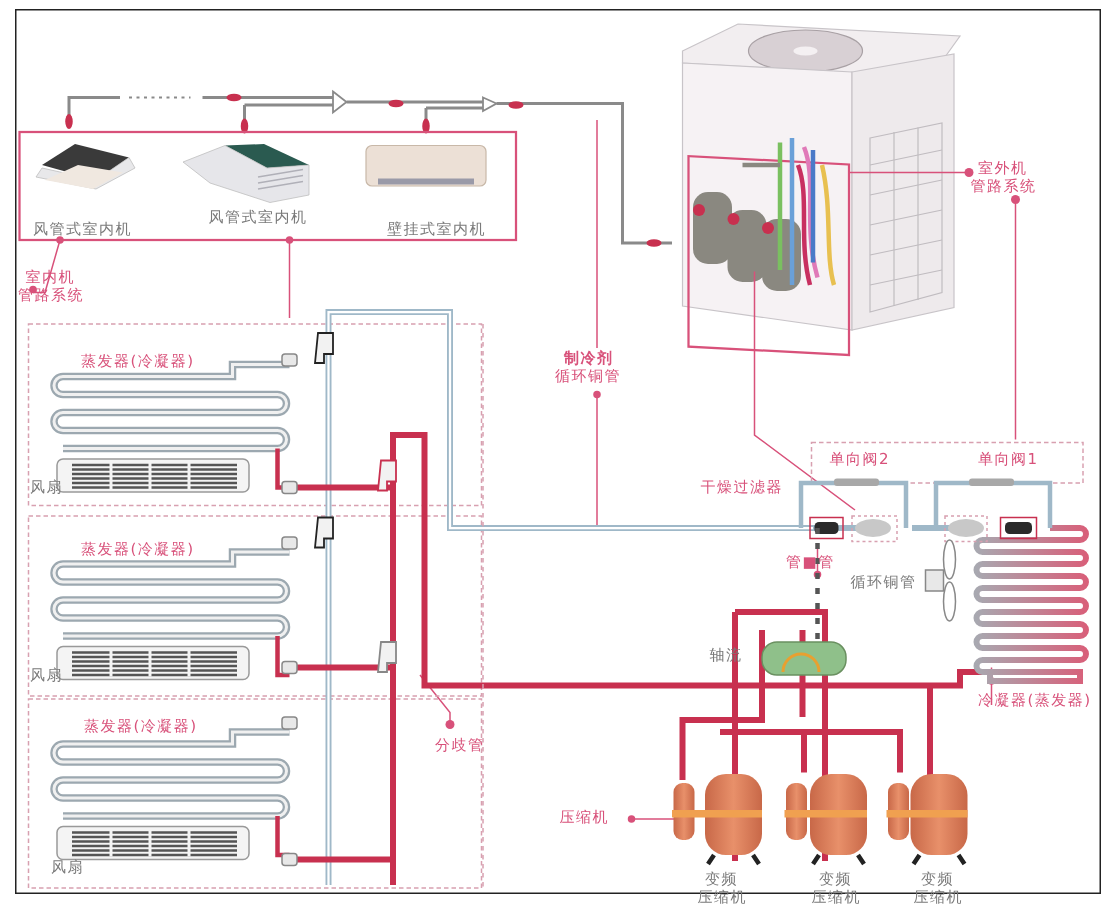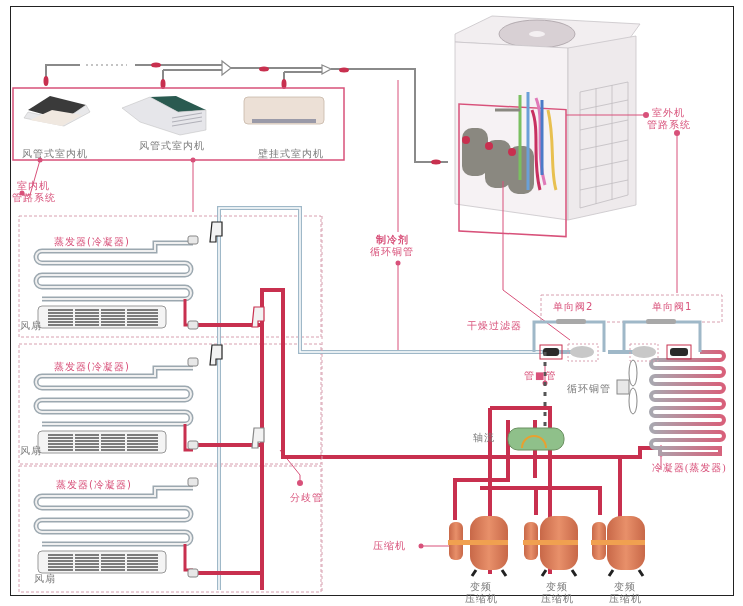--- a/index.html
+++ b/index.html
@@ -313,21 +313,21 @@
 <div class="lbl" style="left:56px;top:479px;">蒸发器(冷凝器)</div>
 <div class="lbl gray" style="left:34px;top:573px;">风扇</div>
 
 <div class="lbl" style="left:278px;top:492px;margin-left:12px;">分歧管</div>
 <div class="lbl" style="left:467px;top:320px;">干燥过滤器</div>
 <div class="lbl" style="left:553px;top:301px;">单向阀2</div>
 <div class="lbl" style="left:640px;top:301px;margin-left:12px;">单向阀1</div>
 <div class="lbl gray" style="left:567px;top:383px;">循环铜管</div>
 <div class="lbl" style="left:524px;top:370px;">管■管</div>
 <div class="lbl gray" style="left:441px;top:432px;margin-left:32px;">轴流</div>
-<div class="lbl" style="left:652px;top:462px;font-family:Liberation Serif, serif;">冷凝器(蒸发器)</div>
+<div class="lbl" style="left:652px;top:462px;">冷凝器(蒸发器)</div>
 <div class="lbl" style="left:373px;top:540px;">压缩机</div>
 
 <div class="lbl gray" style="left:470px;top:581px;">变频</div>
 <div class="lbl gray" style="left:465px;top:593px;">压缩机</div>
 <div class="lbl gray" style="left:546px;top:581px;">变频</div>
 <div class="lbl gray" style="left:541px;top:593px;">压缩机</div>
 <div class="lbl gray" style="left:614px;top:581px;">变频</div>
 <div class="lbl gray" style="left:609px;top:593px;">压缩机</div>
 
 </body></html>

